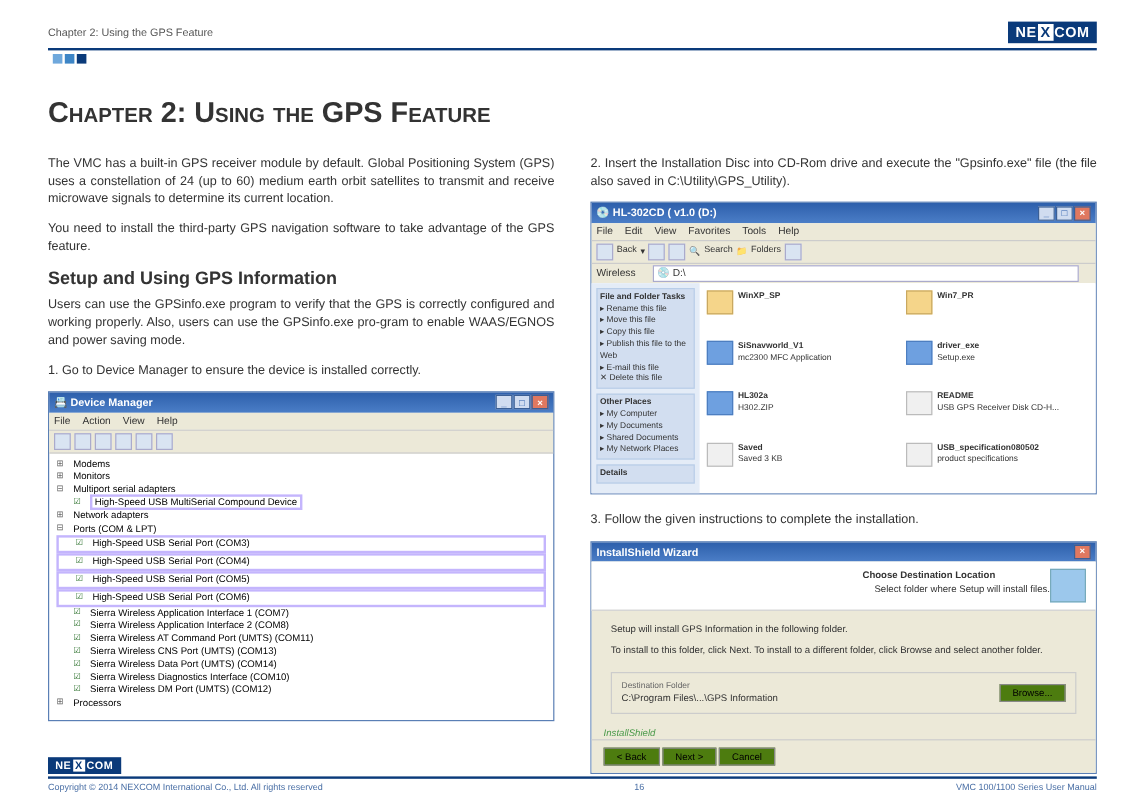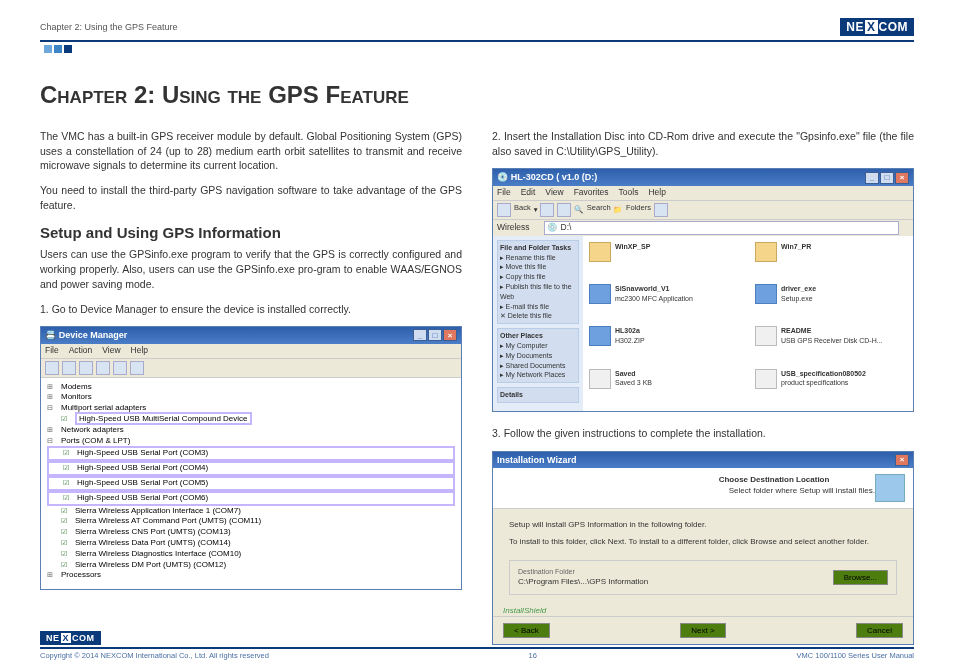--- a/index.html
+++ b/index.html
@@ -47,21 +47,21 @@
   .ficon { width: 22px; height: 20px; background: #f5d58a; border: 1px solid #c9a860; flex-shrink: 0; }
   .ficon.blue { background: #6ea0e0; border-color: #4d7ec0; }
   .ficon.doc { background: #f0f0f0; border-color: #bbb; }
   
   .wizard-body { background: #ece9d8; padding: 0; font-size: 8px; }
   .wiz-head { background: #fff; padding: 6px 8px; display: flex; justify-content: flex-end; border-bottom: 1px solid #ccc; }
   .wiz-icon { width: 30px; height: 28px; background: #9cc8ec; border: 1px solid #7ab; }
   .wiz-content { padding: 10px 16px 6px 16px; color: #333; }
   .wiz-dest { border: 1px solid #ccc; padding: 6px 8px; margin: 12px 0 4px 0; display: flex; justify-content: space-between; align-items: center; background: #ece9d8; }
   .wiz-btn { background: #4d7c0f; border: 1px solid #888; padding: 2px 10px; font-size: 8px; }
-  .wiz-footer { border-top: 1px solid #ccc; padding: 6px 10px; display: flex; justify-content: space-between; gap: 2px; }
+  .wiz-footer { border-top: 1px solid #ccc; padding: 6px 10px; display: flex; justify-content: flex-start; gap: 2px; }
   .green { color: #4a9a4a; font-style: italic; padding-left: 10px; }
   
   .footer { position: absolute; bottom: 12px; left: 40px; right: 40px; }
   .footer .blue-rule { margin-bottom: 2px; }
   .footer-row { display: flex; justify-content: space-between; font-size: 7.5px; color: #4a6fa5; }
   .footer .logo { font-size: 9px; margin-bottom: 2px; display: inline-flex; }
 </style>
 </head>
 <body>
 
@@ -79,21 +79,21 @@
       <span class="sq1"></span>
       <span class="sq2"></span>
       <span class="sq3"></span>
     </div>
 
   <h1>Chapter 2: Using the GPS Feature</h1>
 
   <div class="columns">
 
     <div class="col">
-      <p>The VMC has a built-in GPS receiver module by default. Global Positioning System (GPS) uses a constellation of 24 (up to 28) medium earth orbit satellites to transmit and receive microwave signals to determine its current location.</p>
+      <p>The VMC has a built-in GPS receiver module by default. Global Positioning System (GPS) uses a constellation of 24 (up to 60) medium earth orbit satellites to transmit and receive microwave signals to determine its current location.</p>
       <p>You need to install the third-party GPS navigation software to take advantage of the GPS feature.</p>
       <h2>Setup and Using GPS Information</h2>
       <p>Users can use the GPSinfo.exe program to verify that the GPS is correctly configured and working properly. Also, users can use the GPSinfo.exe pro-gram to enable WAAS/EGNOS and power saving mode.</p>
       <p class="step">1. Go to Device Manager to ensure the device is installed correctly.</p>
 
       <div class="win">
         <div class="titlebar">
           <span>📇 <span>Device Manager</span></span>
           <div class="titlebtns">
             <span>_</span>
@@ -117,20 +117,21 @@
           <div class="node">Monitors</div>
           <div class="node open">Multiport serial adapters</div>
           <div class="leaf"><span class="redbox">High-Speed USB MultiSerial Compound Device</span></div>
           <div class="node">Network adapters</div>
           <div class="node open">Ports (COM &amp; LPT)</div>
           <div class="leaf redbox">High-Speed USB Serial Port (COM3)</div>
           <div class="leaf redbox">High-Speed USB Serial Port (COM4)</div>
           <div class="leaf redbox">High-Speed USB Serial Port (COM5)</div>
           <div class="leaf redbox">High-Speed USB Serial Port (COM6)</div>
           <div class="leaf">Sierra Wireless Application Interface 1 (COM7)</div>
+          <div class="leaf">Sierra Wireless Application Interface 2 (COM8)</div>
           <div class="leaf">Sierra Wireless AT Command Port (UMTS) (COM11)</div>
           <div class="leaf">Sierra Wireless CNS Port (UMTS) (COM13)</div>
           <div class="leaf">Sierra Wireless Data Port (UMTS) (COM14)</div>
           <div class="leaf">Sierra Wireless Diagnostics Interface (COM10)</div>
           <div class="leaf">Sierra Wireless DM Port (UMTS) (COM12)</div>
           <div class="node">Processors</div>
         </div>
       </div>
     </div>
 
@@ -210,21 +211,21 @@
                 <div><b>USB_specification080502</b><br><span>product specifications</span></div>
               </div>
           </div>
         </div>
       </div>
 
       <p class="step" style="margin-top:14px;">3. Follow the given instructions to complete the installation.</p>
 
       <div class="win">
         <div class="titlebar">
-          <span>Installation Wizard</span>
+          <span>InstallShield Wizard</span>
           <div class="titlebtns">
               <span class="close">×</span>
             </div>
         </div>
         <div class="wizard-body">
           <div class="wiz-head">
             <div>
               <b>Choose Destination Location</b><br>
               <span style="padding-left:10px;">Select folder where Setup will install files.</span>
             </div>

